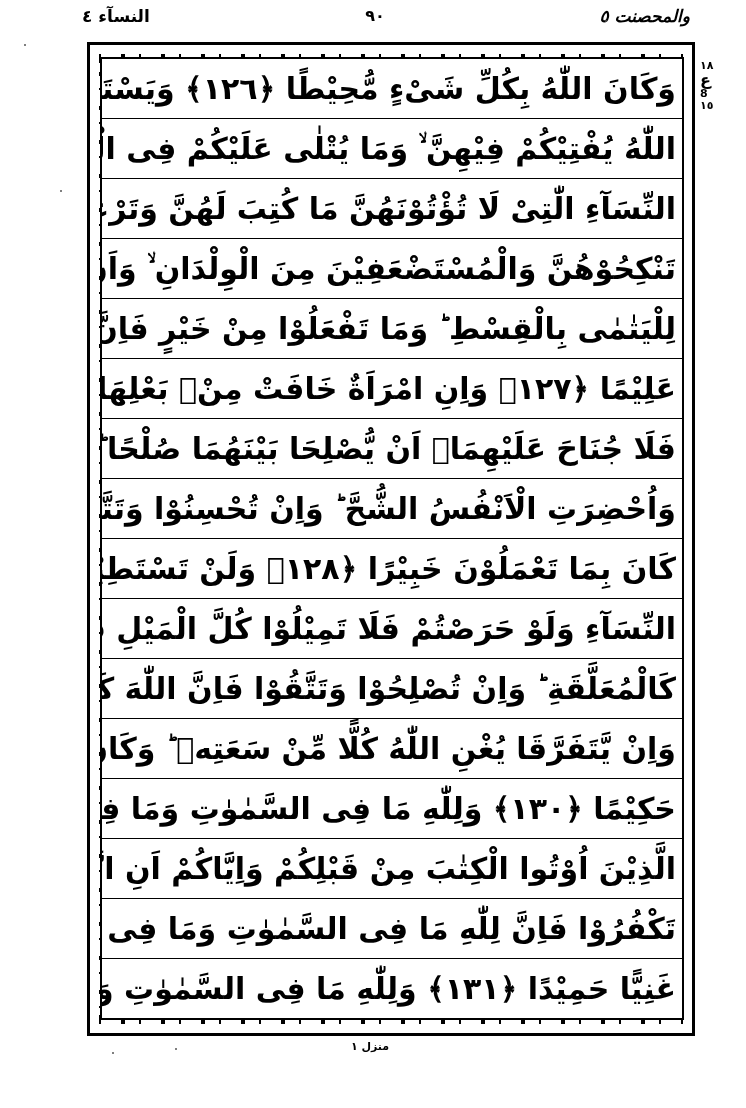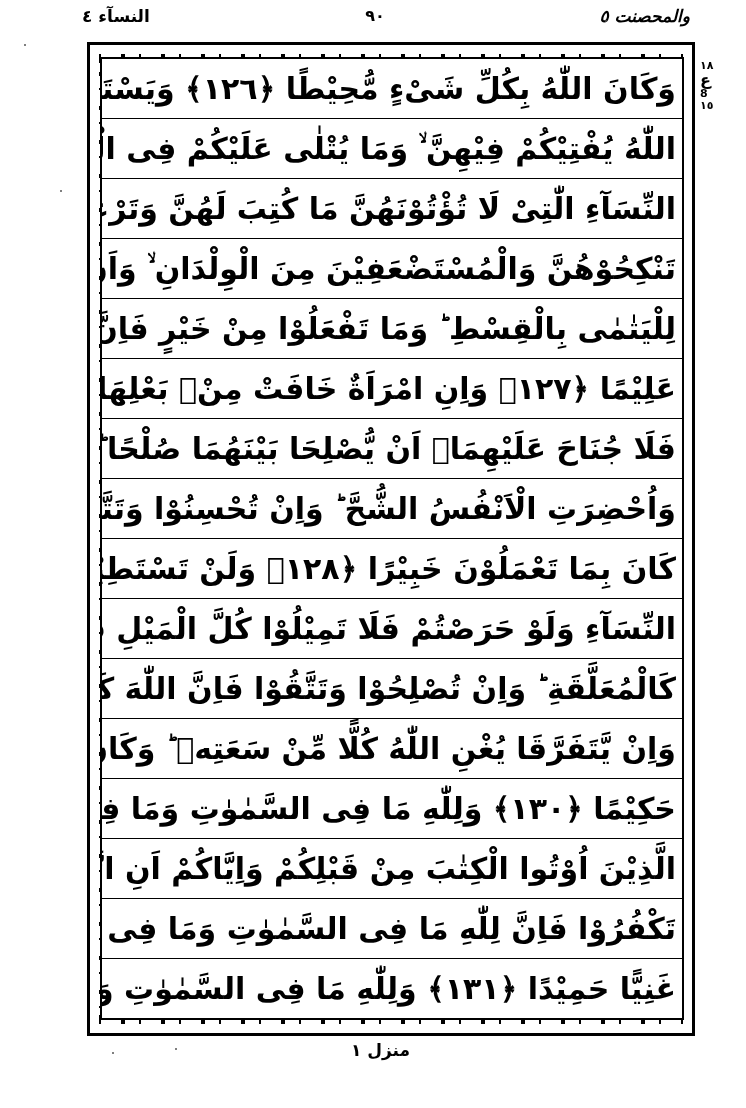--- a/index.html
+++ b/index.html
@@ -97,21 +97,22 @@
     direction: rtl;
   }
   .ruku-marker div { display: block; }
   .ruku-glyph { font-size: 16px; line-height: 16px; }
 
   .footer-text {
     position: absolute;
     top: 1040px;
     left: 330px;
     width: 80px;
-    font-size: 17px;
+    text-align: center;
+    font-size: 11px;
     font-weight: bold;
     direction: rtl;
   }
   .speck {
     position: absolute;
     width: 2px; height: 2px;
     background: #555;
     border-radius: 1px;
   }
 </style>

